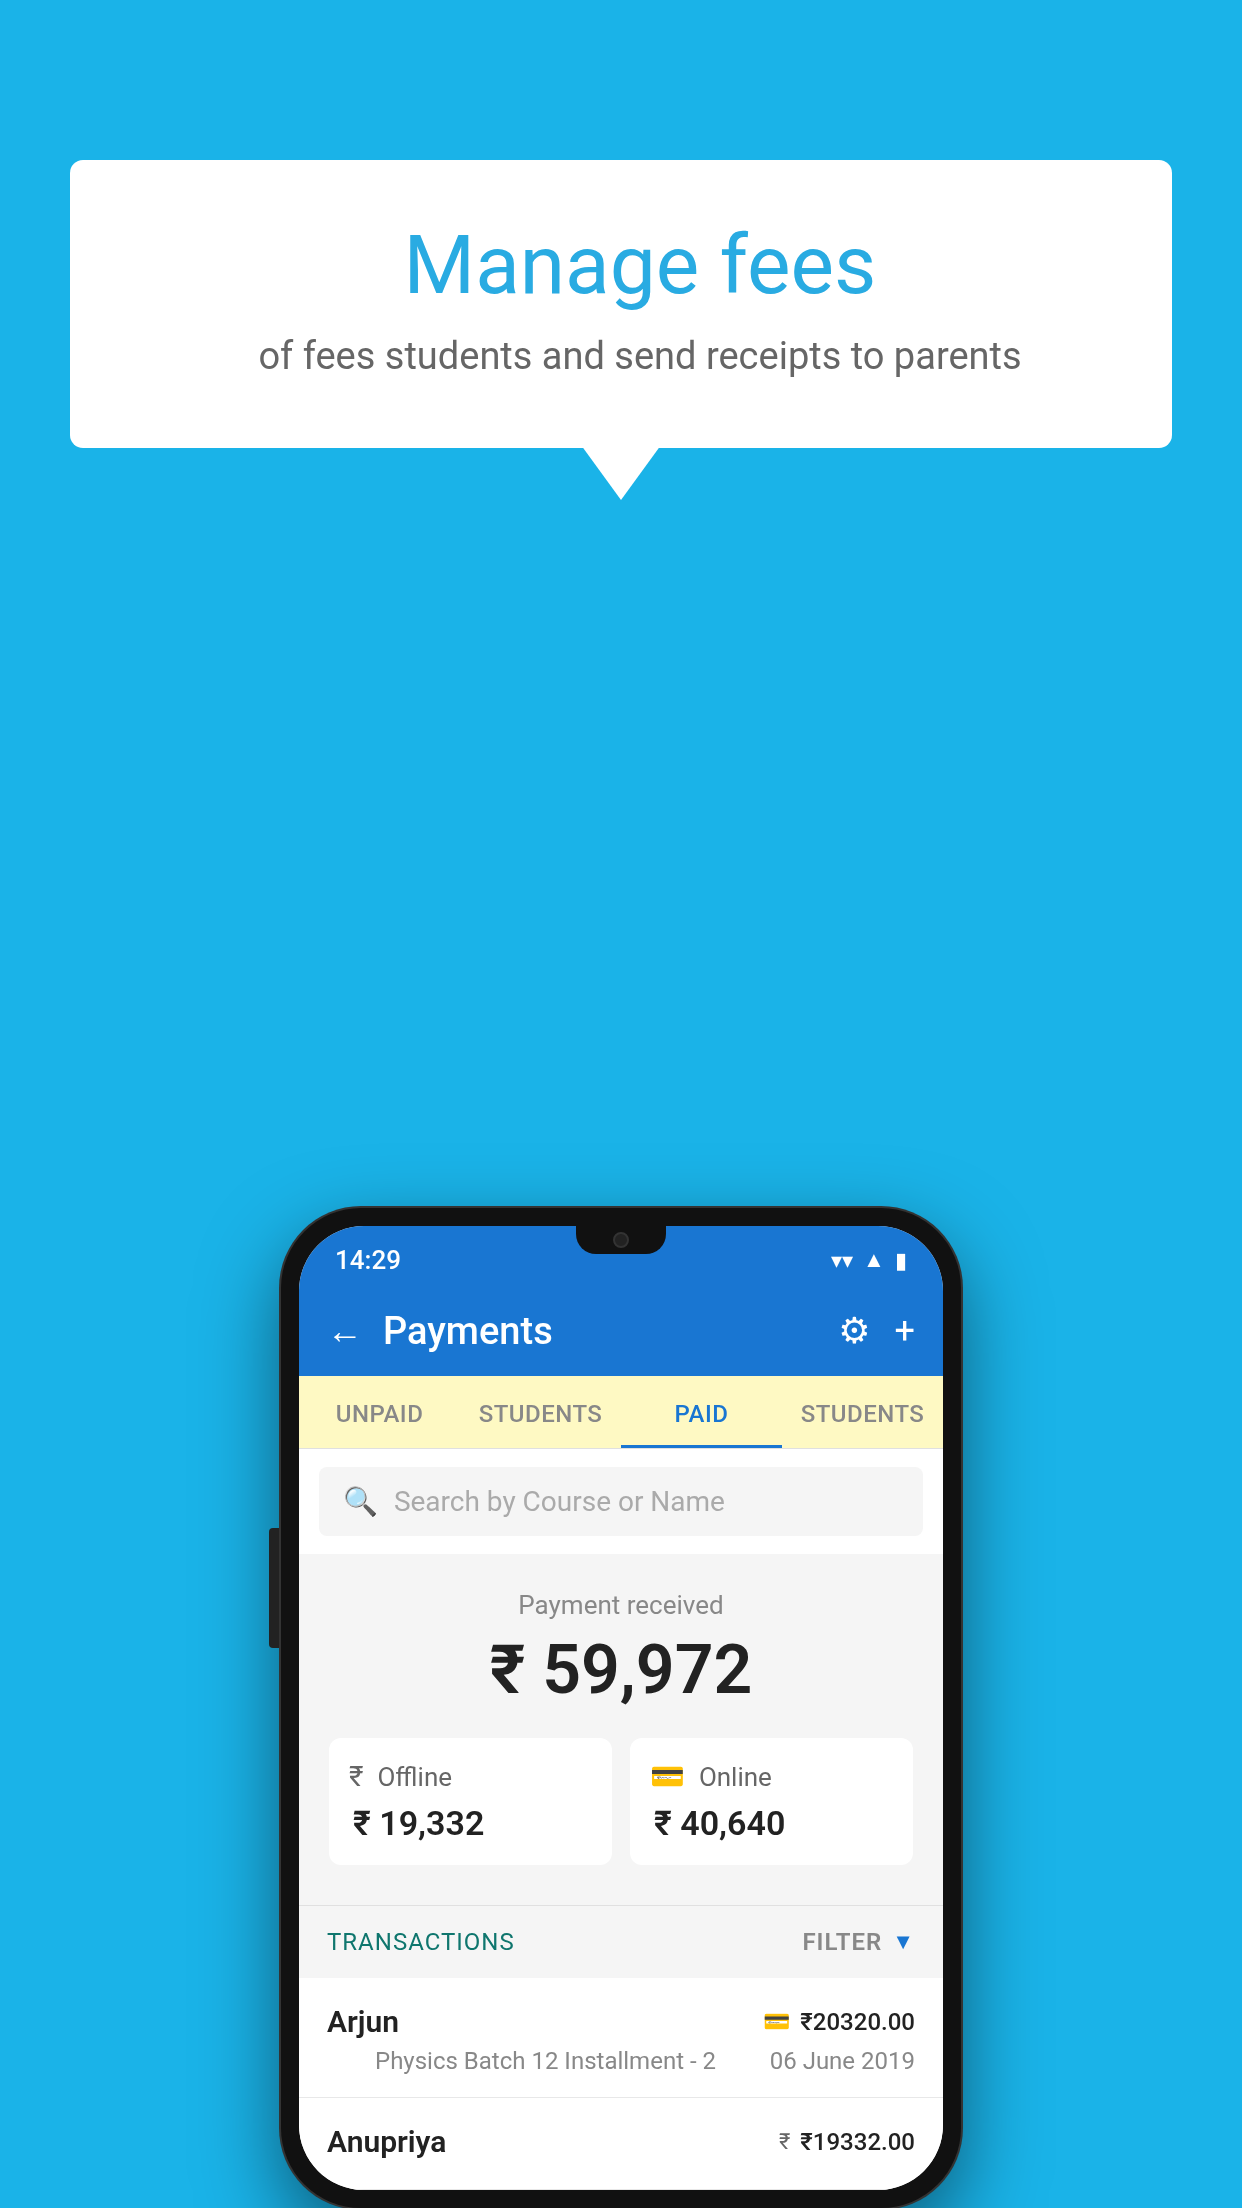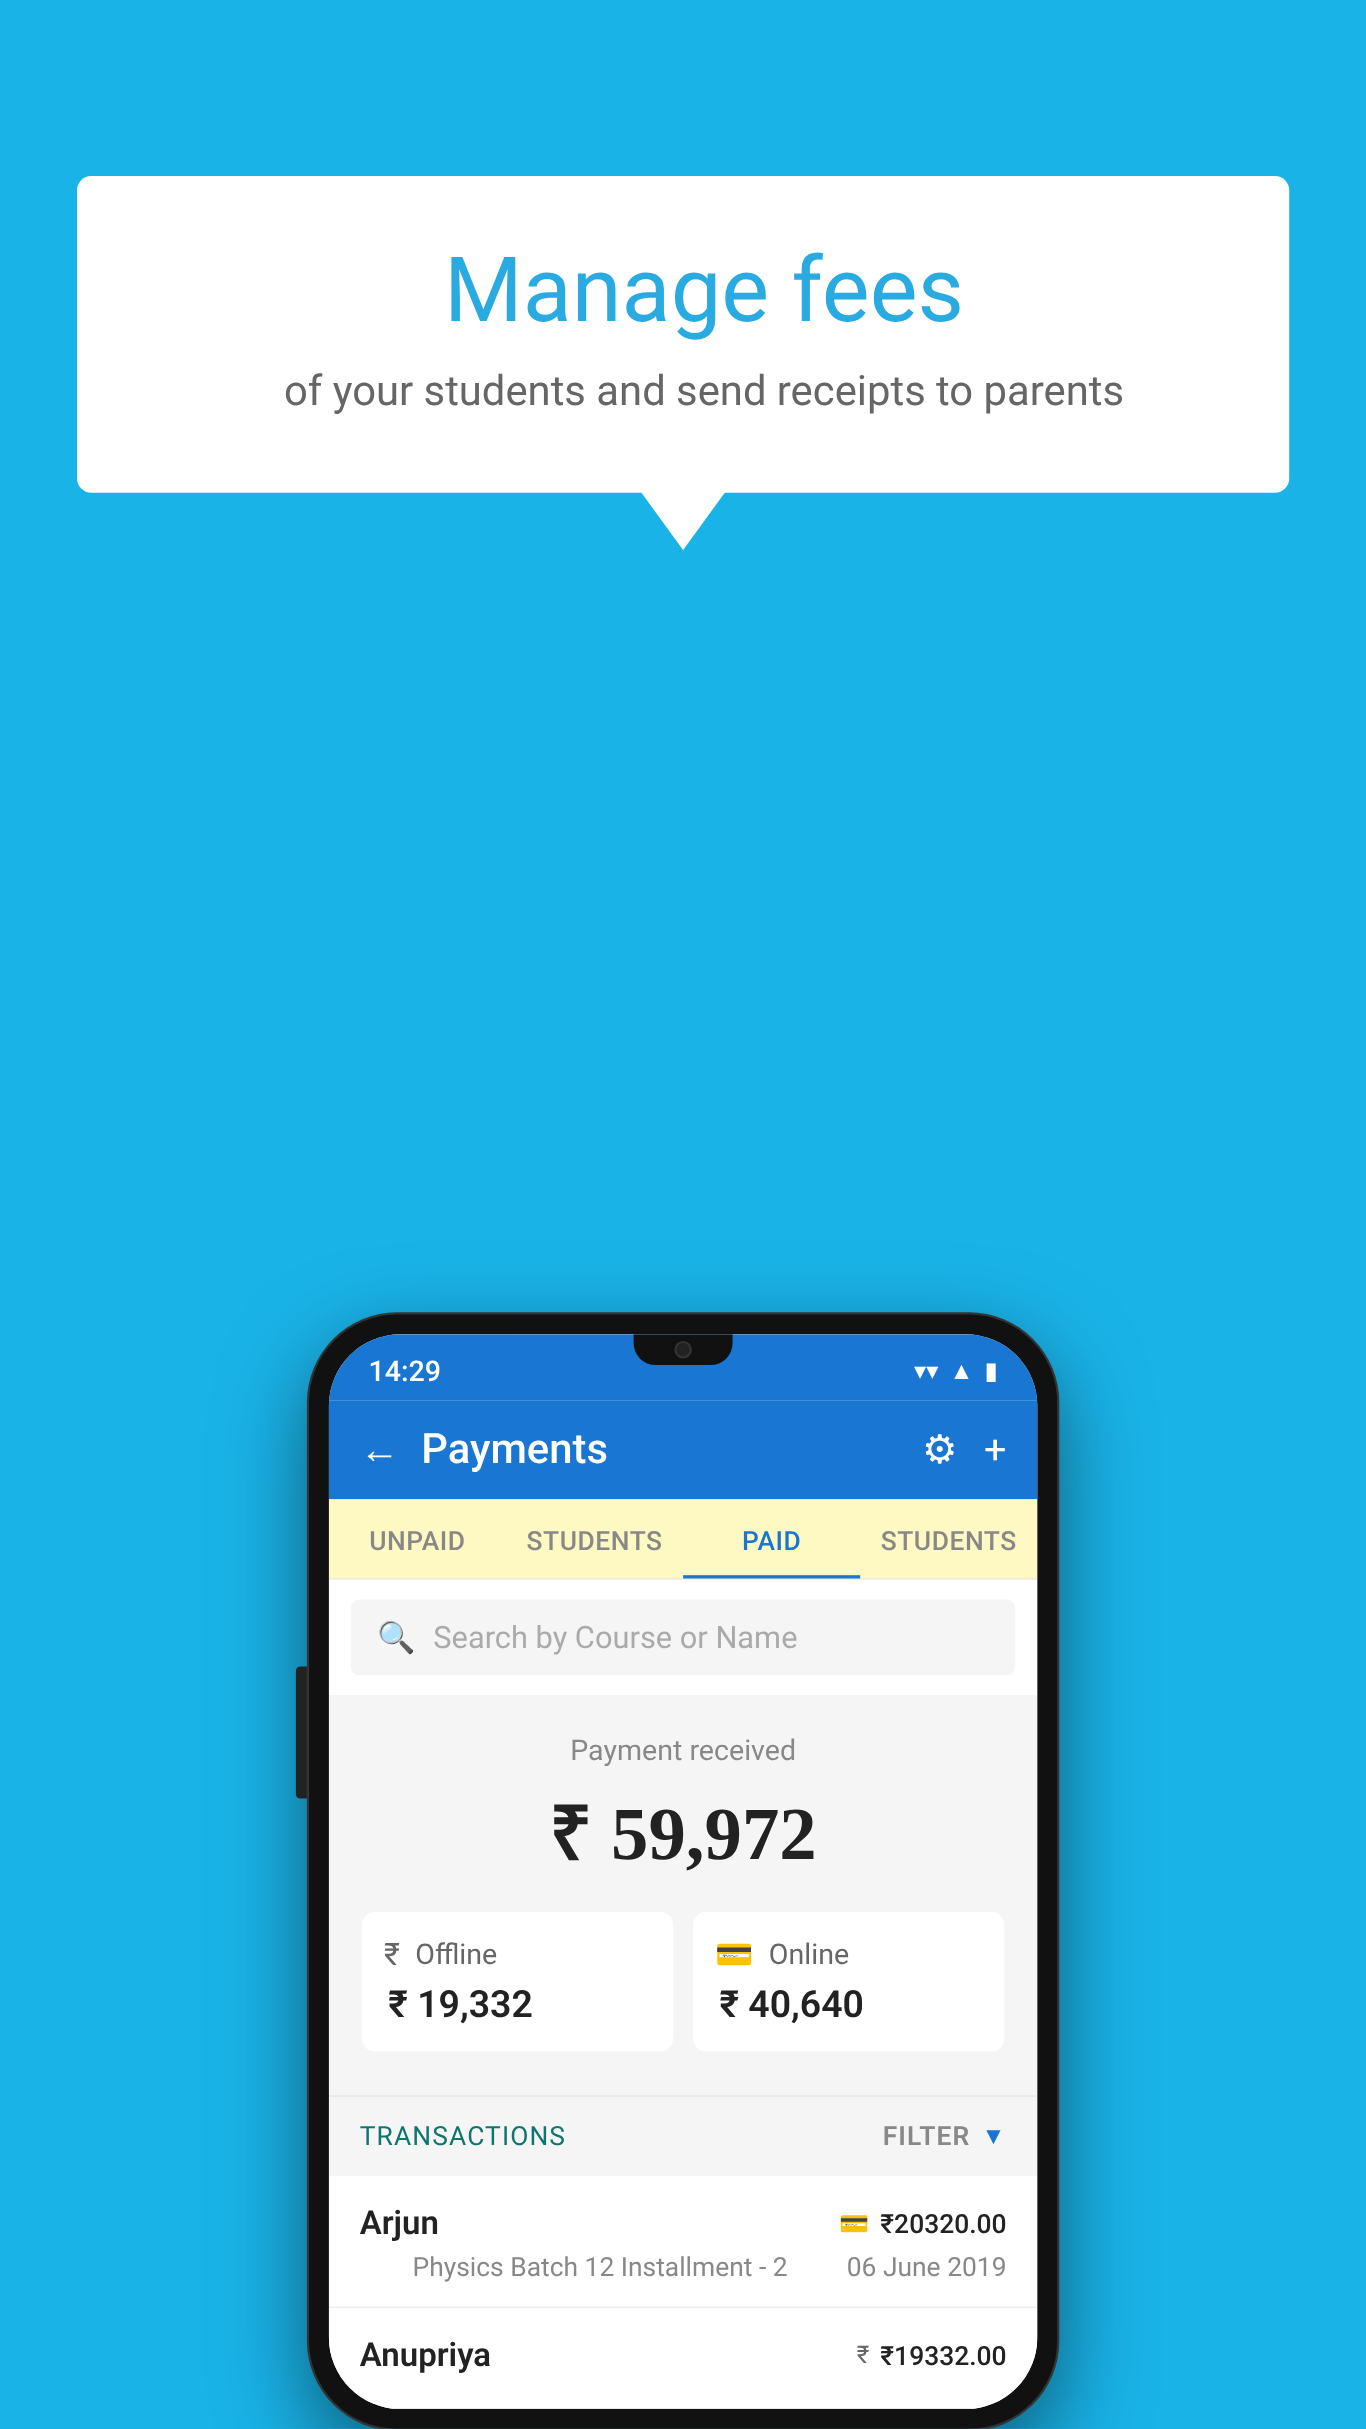--- a/index.html
+++ b/index.html
@@ -256,21 +256,20 @@
       color: #888;
       font-size: 26px;
       margin-bottom: 10px;
     }
 
     .payment-amount {
       font-size: 68px;
       font-weight: 600;
       color: #222;
       margin-bottom: 28px;
-      font-family: Liberation Serif, serif;
     }
 
     .payment-cards {
       display: flex;
       gap: 18px;
       margin-bottom: 10px;
     }
 
     .payment-card {
       flex: 1;
@@ -393,21 +392,21 @@
       color: #888;
       font-size: 24px;
     }
   </style>
 </head>
 <body>
 
 <div class="speech-bubble-container">
   <div class="speech-bubble">
     <div class="speech-bubble-title">Manage fees</div>
-    <div class="speech-bubble-subtitle">of your students and send receipts to parents</div>
+    <div class="speech-bubble-subtitle">of fees students and send receipts to parents</div>
   </div>
 </div>
 
 <div class="phone-wrapper">
   <div class="phone">
     <div class="phone-screen">
 
       <div class="phone-notch">
         <div class="camera"></div>
       </div>

